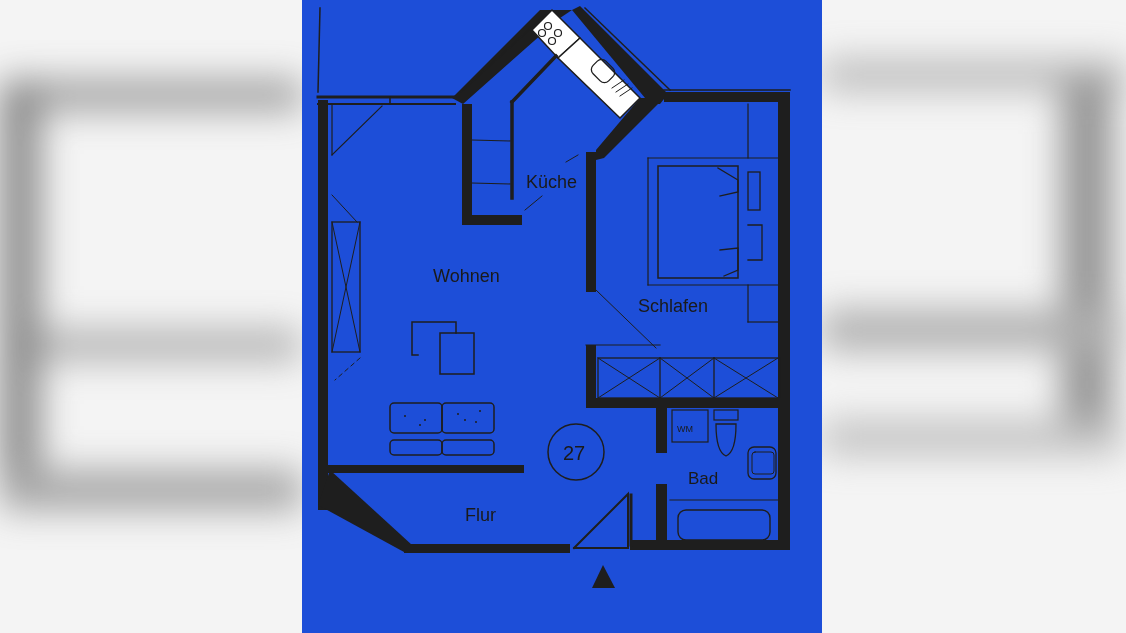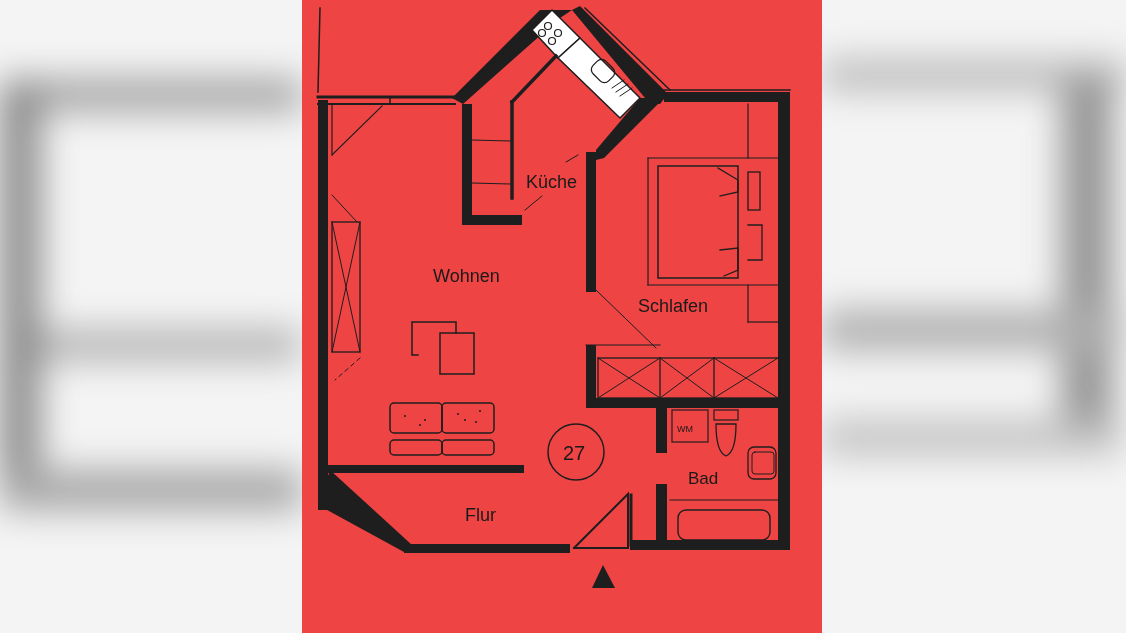--- a/index.html
+++ b/index.html
@@ -10,21 +10,21 @@
     }
     .blur-side {
       position: absolute; top: 0; height: 633px; overflow: hidden;
       background: #f4f4f4;
     }
     .blur-side svg { filter: blur(18px); opacity: 0.55; }
     #blur-left { left: 0; width: 302px; }
     #blur-right { left: 822px; width: 304px; }
     #plan-panel {
       position: absolute; left: 302px; top: 0; width: 520px; height: 633px;
-      background: #ef4444;
+      background: #1d4ed8;
     }
     #plan-panel svg text { font-family: "Liberation Sans", sans-serif; fill: #1a1a1a; }
   </style>
 </head>
 <body>
 
 <div id="blur-left" class="blur-side">
   <svg width="302" height="633" viewBox="0 0 302 633">
     <rect x="-40" y="80" width="380" height="30" fill="#555"></rect>
     <rect x="0" y="80" width="40" height="400" fill="#333"></rect>

